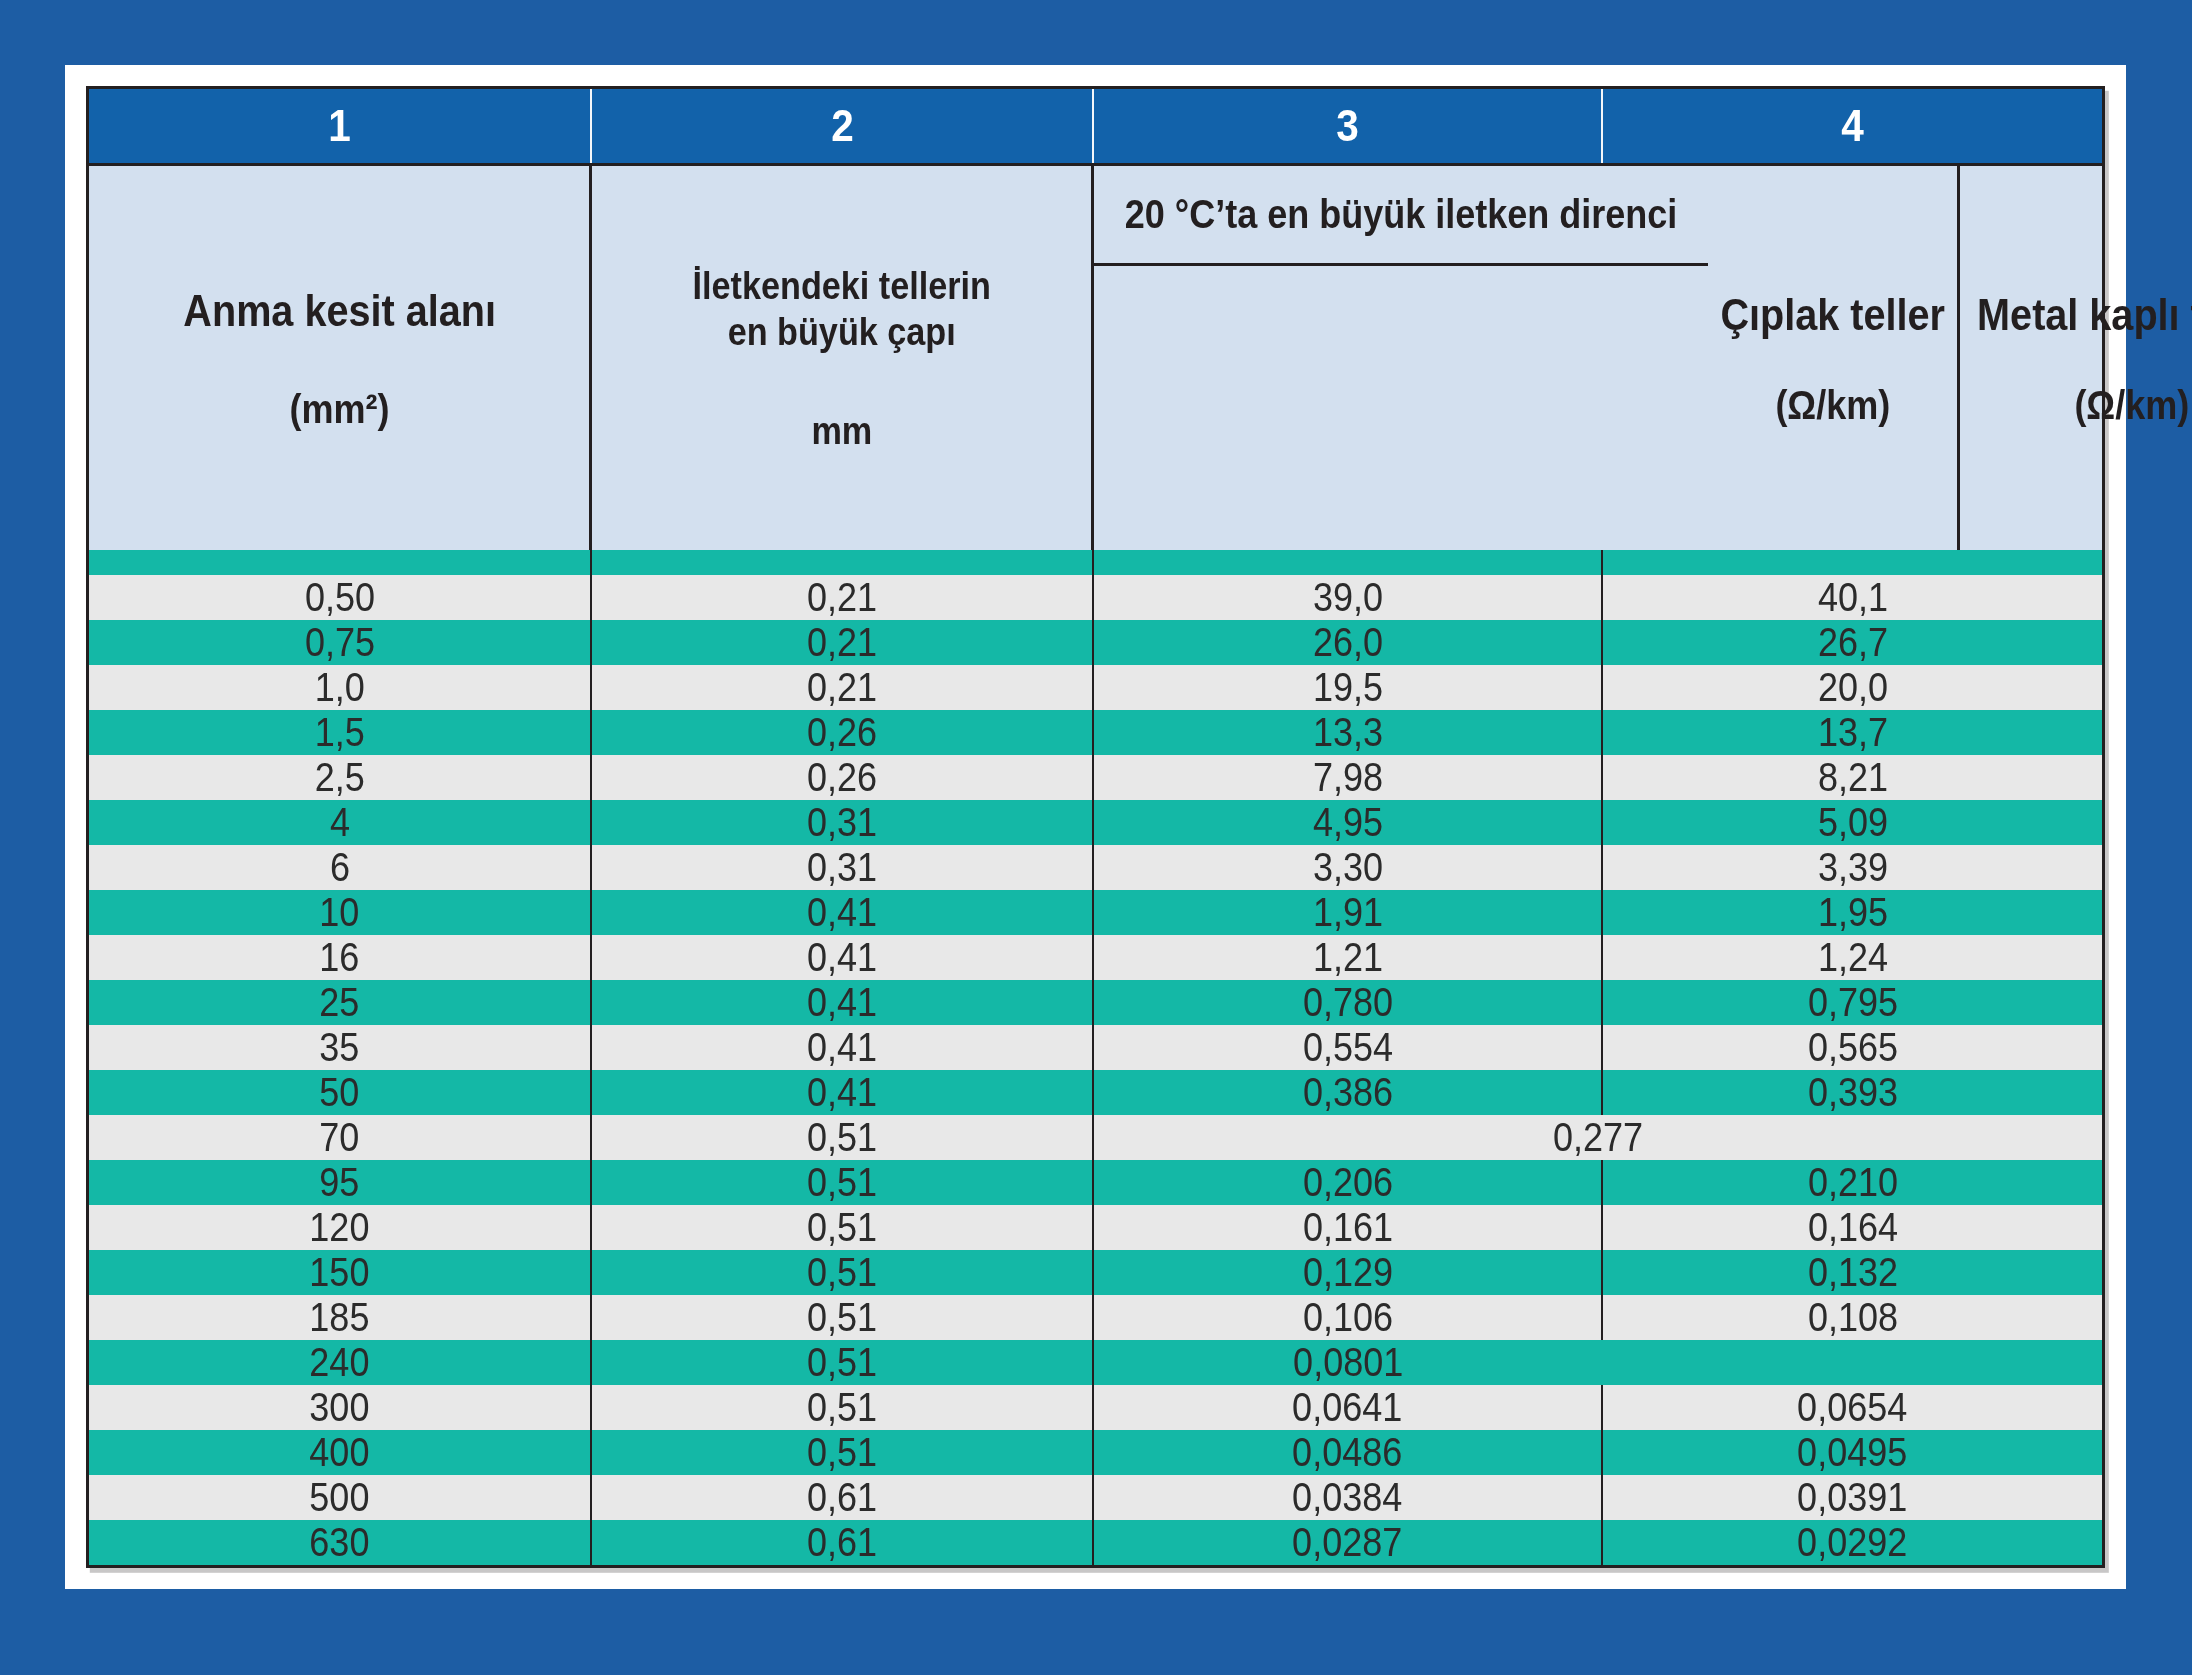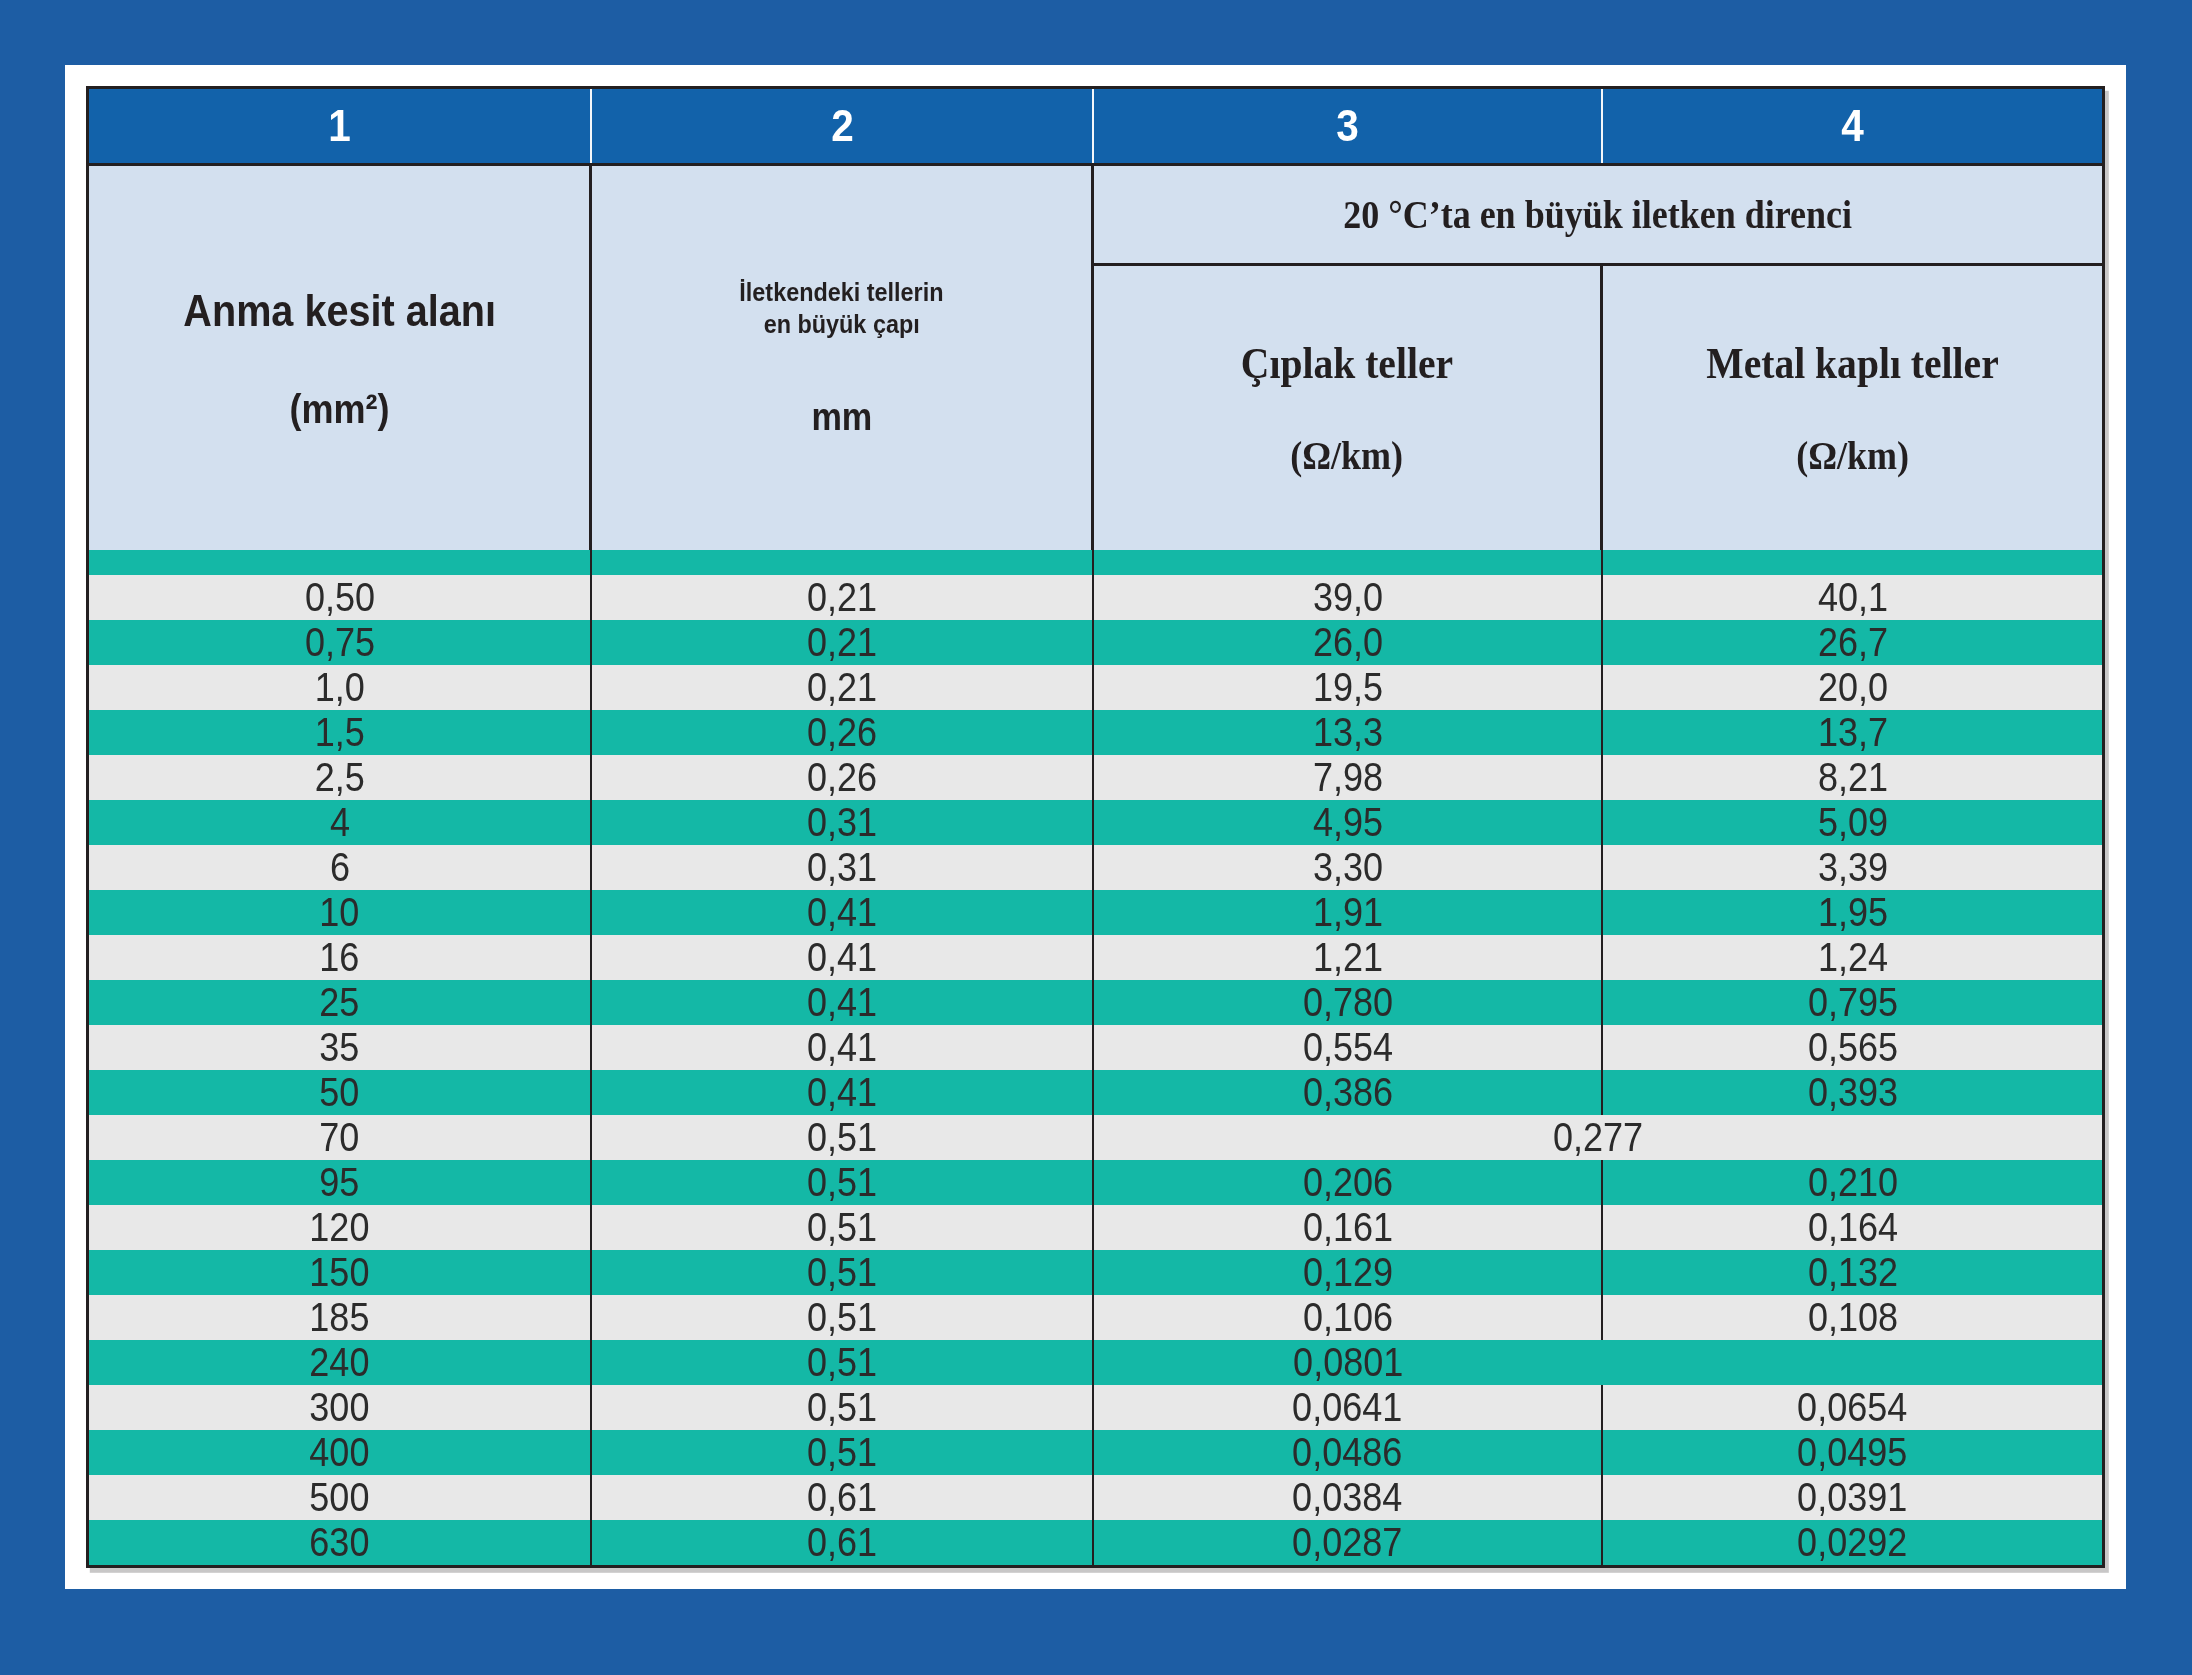--- a/index.html
+++ b/index.html
@@ -74,23 +74,22 @@
     display: flex;
     flex-direction: column;
     align-items: center;
     justify-content: center;
     text-align: center;
     border-right: 3.8px solid #231f20;
   }
   .hgroup {
     box-sizing: border-box;
     display: flex;
-    flex-direction: column;
+    flex-direction: row;
     border-right: none;
-    font-family: Liberation Serif, serif;
   }
   .span-cell {
     height: 100px;
     box-sizing: border-box;
     border-bottom: 3.8px solid #231f20;
     display: flex;
     align-items: center;
     justify-content: center;
     font-size: 40px;
     font-weight: 700;
@@ -178,21 +177,21 @@
 
     <div class="header-band">
 
       <div class="hcol cw1">
         <div class="h-title"><span class="t">Anma kesit alanı</span></div>
         <div class="gap1"></div>
         <div class="h-unit"><span class="t">(mm²)</span></div>
       </div>
 
       <div class="hcol cw2">
-        <div class="h-title" style="font-size:26px;">
+        <div class="h-title" style="font-size:38px;">
           <span class="t">İletkendeki tellerin</span><br>
           <span class="t">en büyük çapı</span>
         </div>
         <div class="gap2"></div>
         <div class="h-unit" style="font-size:38px;"><span class="t">mm</span></div>
       </div>
 
       <div class="hgroup cw34">
         <div class="span-cell">
             <span class="t">20 °C’ta en büyük iletken direnci</span>

